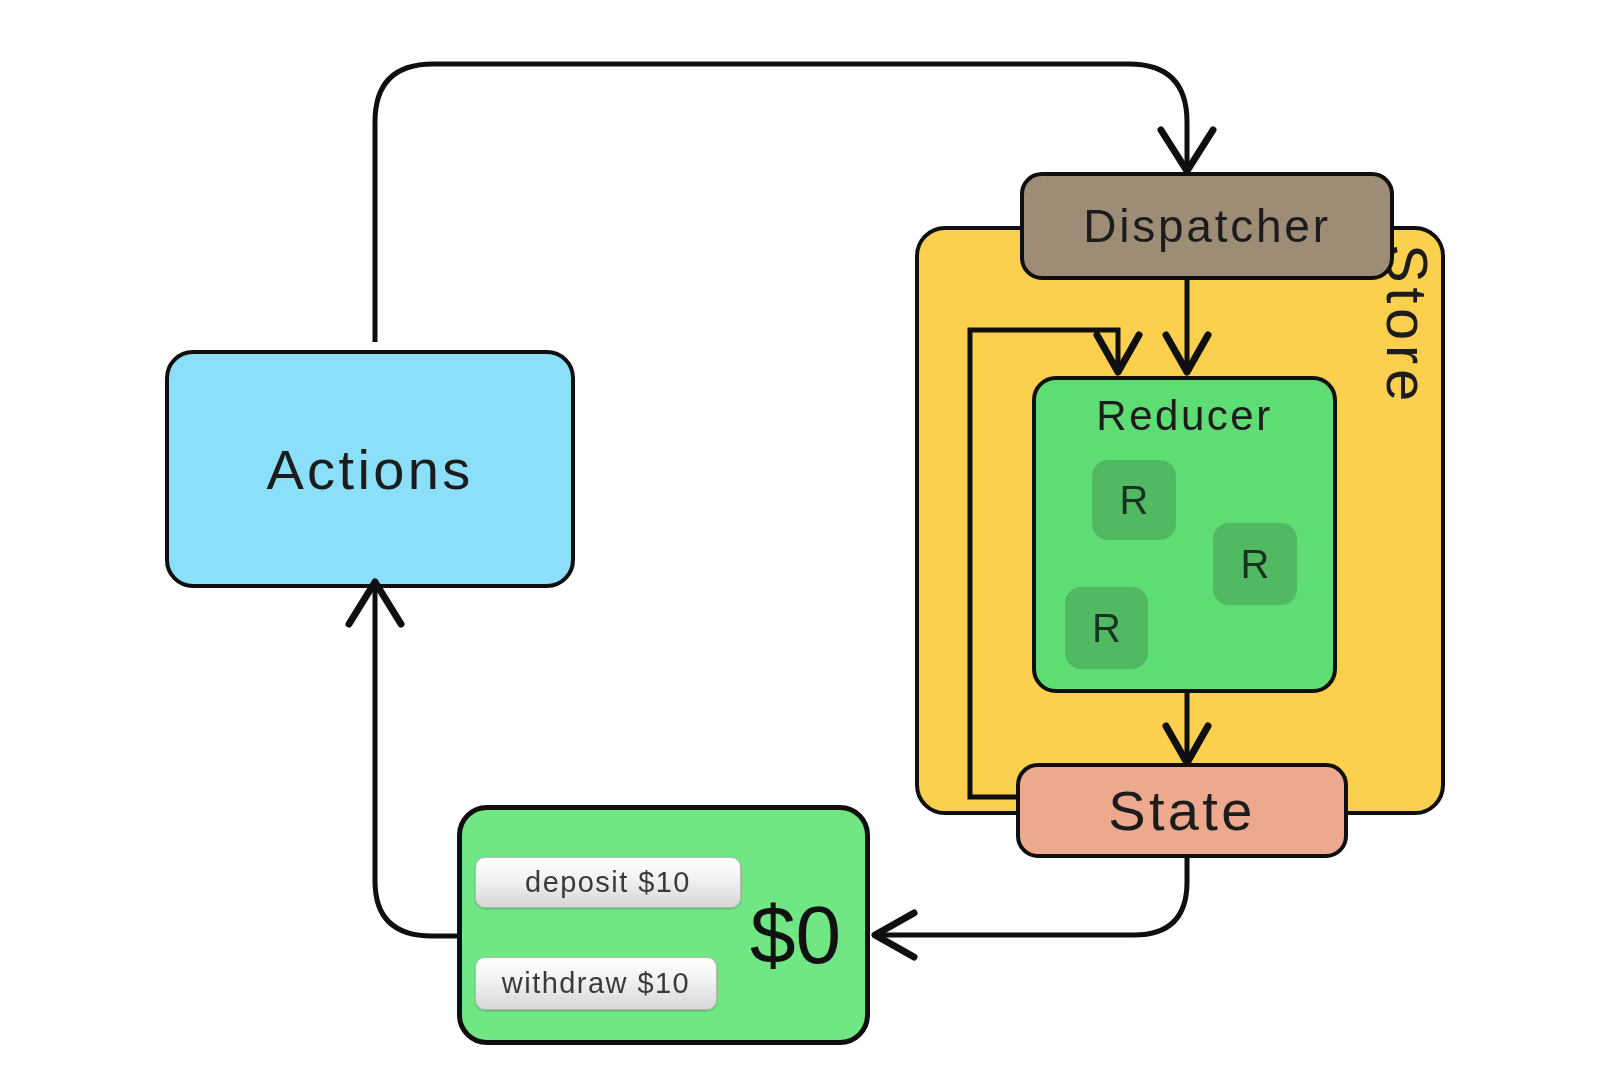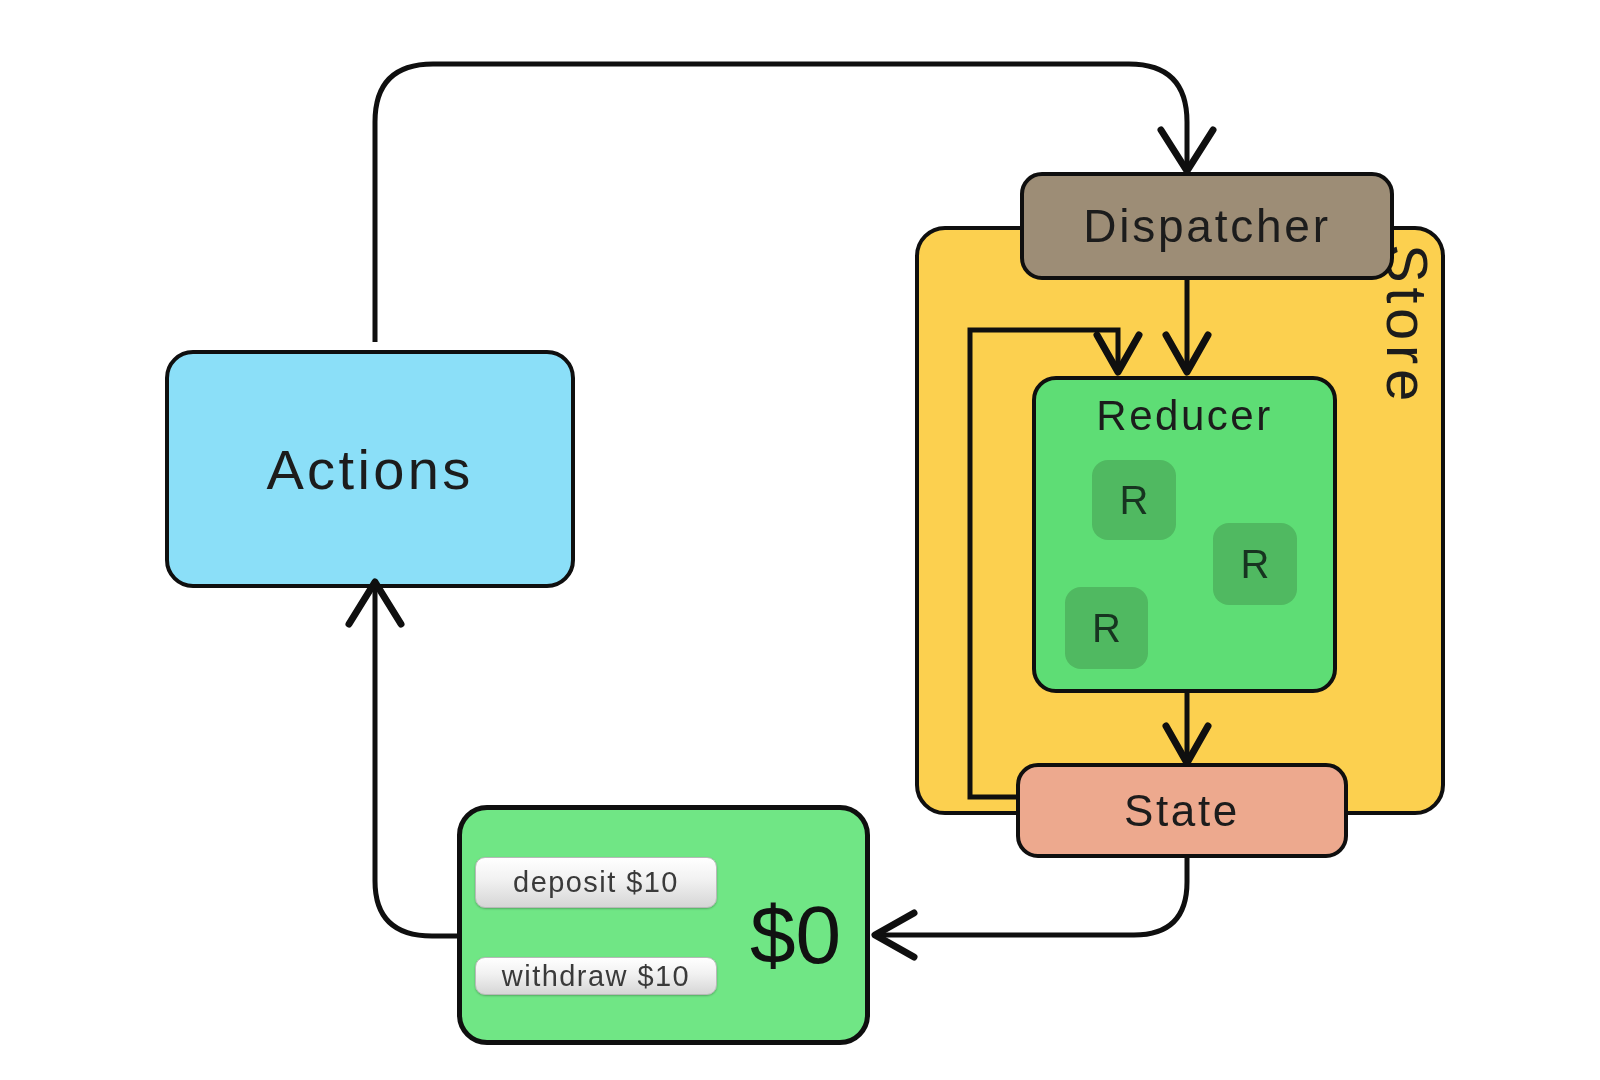--- a/index.html
+++ b/index.html
@@ -82,21 +82,21 @@
     font-size: 40px;
     z-index: 4;
     color: #173420;
   }
   #r-chip-1 { left: 1092px; top: 460px; width: 84px; height: 80px; }
   #r-chip-2 { left: 1213px; top: 523px; width: 84px; height: 82px; }
   #r-chip-3 { left: 1065px; top: 587px; width: 83px; height: 82px; }
   #state-box {
     left: 1016px; top: 763px; width: 332px; height: 95px;
     border-radius: 22px;
-    font-size: 44px;
+    font-size: 56px;
     z-index: 3;
   }
   #view-box {
     left: 457px; top: 805px; width: 413px; height: 240px;
     border: 5px solid #0f0f0f;
     border-radius: 30px;
     z-index: 2;
   }
   .ui-button {
     position: absolute;
@@ -106,22 +106,22 @@
     border: 1px solid #b9b9b9;
     border-radius: 10px;
     background: linear-gradient(#ffffff, #f1f1f1 45%, #d6d6d6);
     box-shadow: 0 1px 2px rgba(0,0,0,0.25);
     font-size: 29px;
     color: #3a3a3a;
     letter-spacing: 0.05em;
     z-index: 5;
     cursor: pointer;
   }
-  #deposit-button  { left: 475px; top: 857px; width: 242px; height: 51px; }
-  #withdraw-button { left: 475px; top: 957px; width: 242px; height: 38px; }
+  #deposit-button  { left: 475px; top: 857px; width: 266px; height: 51px; }
+  #withdraw-button { left: 475px; top: 957px; width: 242px; height: 53px; }
   #balance-text {
     position: absolute;
     left: 718px; top: 880px; width: 155px; height: 110px;
     display: flex;
     align-items: center;
     justify-content: center;
     font-size: 82px;
     z-index: 5;
     color: #111;
   }

